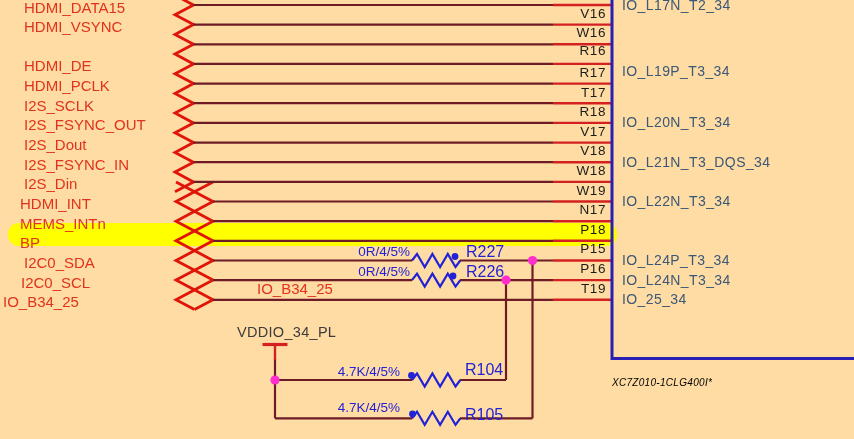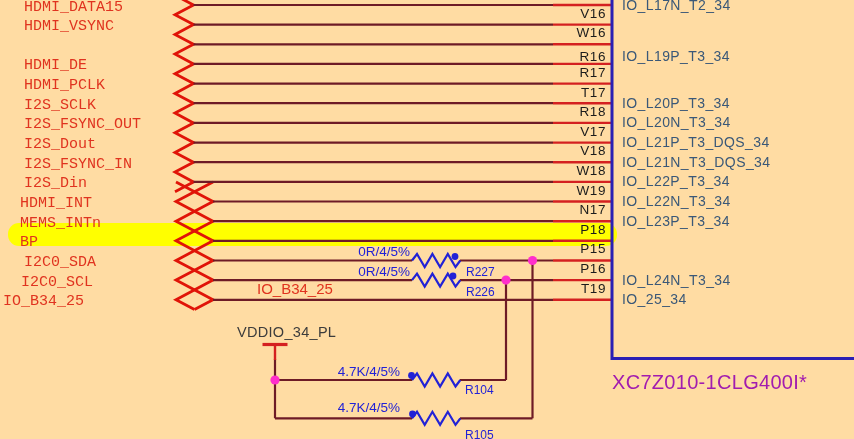--- a/index.html
+++ b/index.html
@@ -2,29 +2,29 @@
 <html><head>
 <meta charset="utf-8">
 <style>
   html,body{margin:0;padding:0;}
   .canvas{
     position:relative;width:854px;height:439px;overflow:hidden;
     background:#FFDCA3;
     font-family:"Liberation Sans",sans-serif;
   }
   .t{position:absolute;white-space:nowrap;}
-  .sig{height:16px;line-height:16px;font-size:15px;color:#E0331F;left:24px;z-index:3;font-family:Liberation Mono, monospace;}
+  .sig{height:16px;line-height:16px;font-size:15px;color:#E0331F;left:24px;z-index:3;}
   .pin{height:14px;line-height:14px;font-size:13.5px;letter-spacing:.6px;color:#1C1C1C;
        left:528px;width:78px;text-align:right;z-index:3;}
   .io{height:14px;line-height:14px;font-size:14px;letter-spacing:.4px;color:#3A5878;left:622px;z-index:3;}
   .rv{height:14px;line-height:14px;font-size:13.5px;color:#2222D6;text-align:right;z-index:3;}
-  .rr{height:14px;line-height:14px;font-size:12px;color:#2222D6;z-index:3;margin-top:20px;}
+  .rr{height:14px;line-height:14px;font-size:16px;color:#2222D6;z-index:3;}
   .netlbl{height:15px;line-height:15px;font-size:15px;color:#E0331F;z-index:3;}
   .pwr{height:15px;line-height:15px;font-size:14.5px;color:#3C3C3C;letter-spacing:.3px;z-index:3;}
-  .chipname{height:15px;line-height:15px;font-size:20px;color:#a21caf;letter-spacing:.3px;z-index:3;}
+  .chipname{height:15px;line-height:15px;font-size:10px;color:#000000;letter-spacing:.3px;z-index:3;font-style:italic;}
   .hl{position:absolute;left:8px;top:223px;width:609px;height:23px;background:#FFFF00;
       border-radius:11px;z-index:1;}
   svg.net{position:absolute;left:0;top:0;z-index:2;}
 </style>
 </head>
 <body>
 
 <div class="canvas">
 
   <div class="hl"></div>
@@ -122,43 +122,40 @@
   <span class="t sig" style="top:176px">I2S_Din</span>
   <span class="t sig" style="top:196px;left:20px">HDMI_INT</span>
   <span class="t sig" style="top:216px;left:20px">MEMS_INTn</span>
   <span class="t sig" style="top:235px;left:20px">BP</span>
   <span class="t sig" style="top:255px">I2C0_SDA</span>
   <span class="t sig" style="top:275px;left:21px">I2C0_SCL</span>
   <span class="t sig" style="top:294px;left:3px">IO_B34_25</span>
 
   <span class="t pin" style="top:7px">V16</span>
   <span class="t pin" style="top:26px">W16</span>
-  <span class="t pin" style="top:50px">R16</span>
+  <span class="t pin" style="top:44px">R16</span>
   <span class="t pin" style="top:66px">R17</span>
   <span class="t pin" style="top:86px">T17</span>
   <span class="t pin" style="top:105px">R18</span>
   <span class="t pin" style="top:125px">V17</span>
   <span class="t pin" style="top:144px">V18</span>
   <span class="t pin" style="top:164px">W18</span>
   <span class="t pin" style="top:184px">W19</span>
   <span class="t pin" style="top:203px">N17</span>
   <span class="t pin" style="top:223px">P18</span>
   <span class="t pin" style="top:242px">P15</span>
   <span class="t pin" style="top:262px">P16</span>
   <span class="t pin" style="top:282px">T19</span>
 
   <span class="t io" style="top:-2px">IO_L17N_T2_34</span>
-  <span class="t io" style="top:49px">IO_L19P_T3_34</span>
-  <span class="t io" style="top:96px">IO_L20P_T3_34</span>
+  <span class="t io" style="top:64px">IO_L19P_T3_34</span>
   <span class="t io" style="top:115px">IO_L20N_T3_34</span>
-  <span class="t io" style="top:135px">IO_L21P_T3_DQS_34</span>
   <span class="t io" style="top:155px">IO_L21N_T3_DQS_34</span>
-  <span class="t io" style="top:174px">IO_L22P_T3_34</span>
   <span class="t io" style="top:194px">IO_L22N_T3_34</span>
-  <span class="t io" style="top:214px">IO_L23P_T3_34</span>
+  <span class="t io" style="top:253px">IO_L24P_T3_34</span>
   <span class="t io" style="top:273px">IO_L24N_T3_34</span>
   <span class="t io" style="top:292px">IO_25_34</span>
 
   <span class="t rv" style="top:245px;left:330px;width:80px">0R/4/5%</span>
   <span class="t rr" style="top:245px;left:466px">R227</span>
   <span class="t rv" style="top:265px;left:330px;width:80px">0R/4/5%</span>
   <span class="t rr" style="top:265px;left:466px">R226</span>
   <span class="t rv" style="top:365px;left:300px;width:100px">4.7K/4/5%</span>
   <span class="t rr" style="top:363px;left:465px">R104</span>
   <span class="t rv" style="top:401px;left:300px;width:100px">4.7K/4/5%</span>

